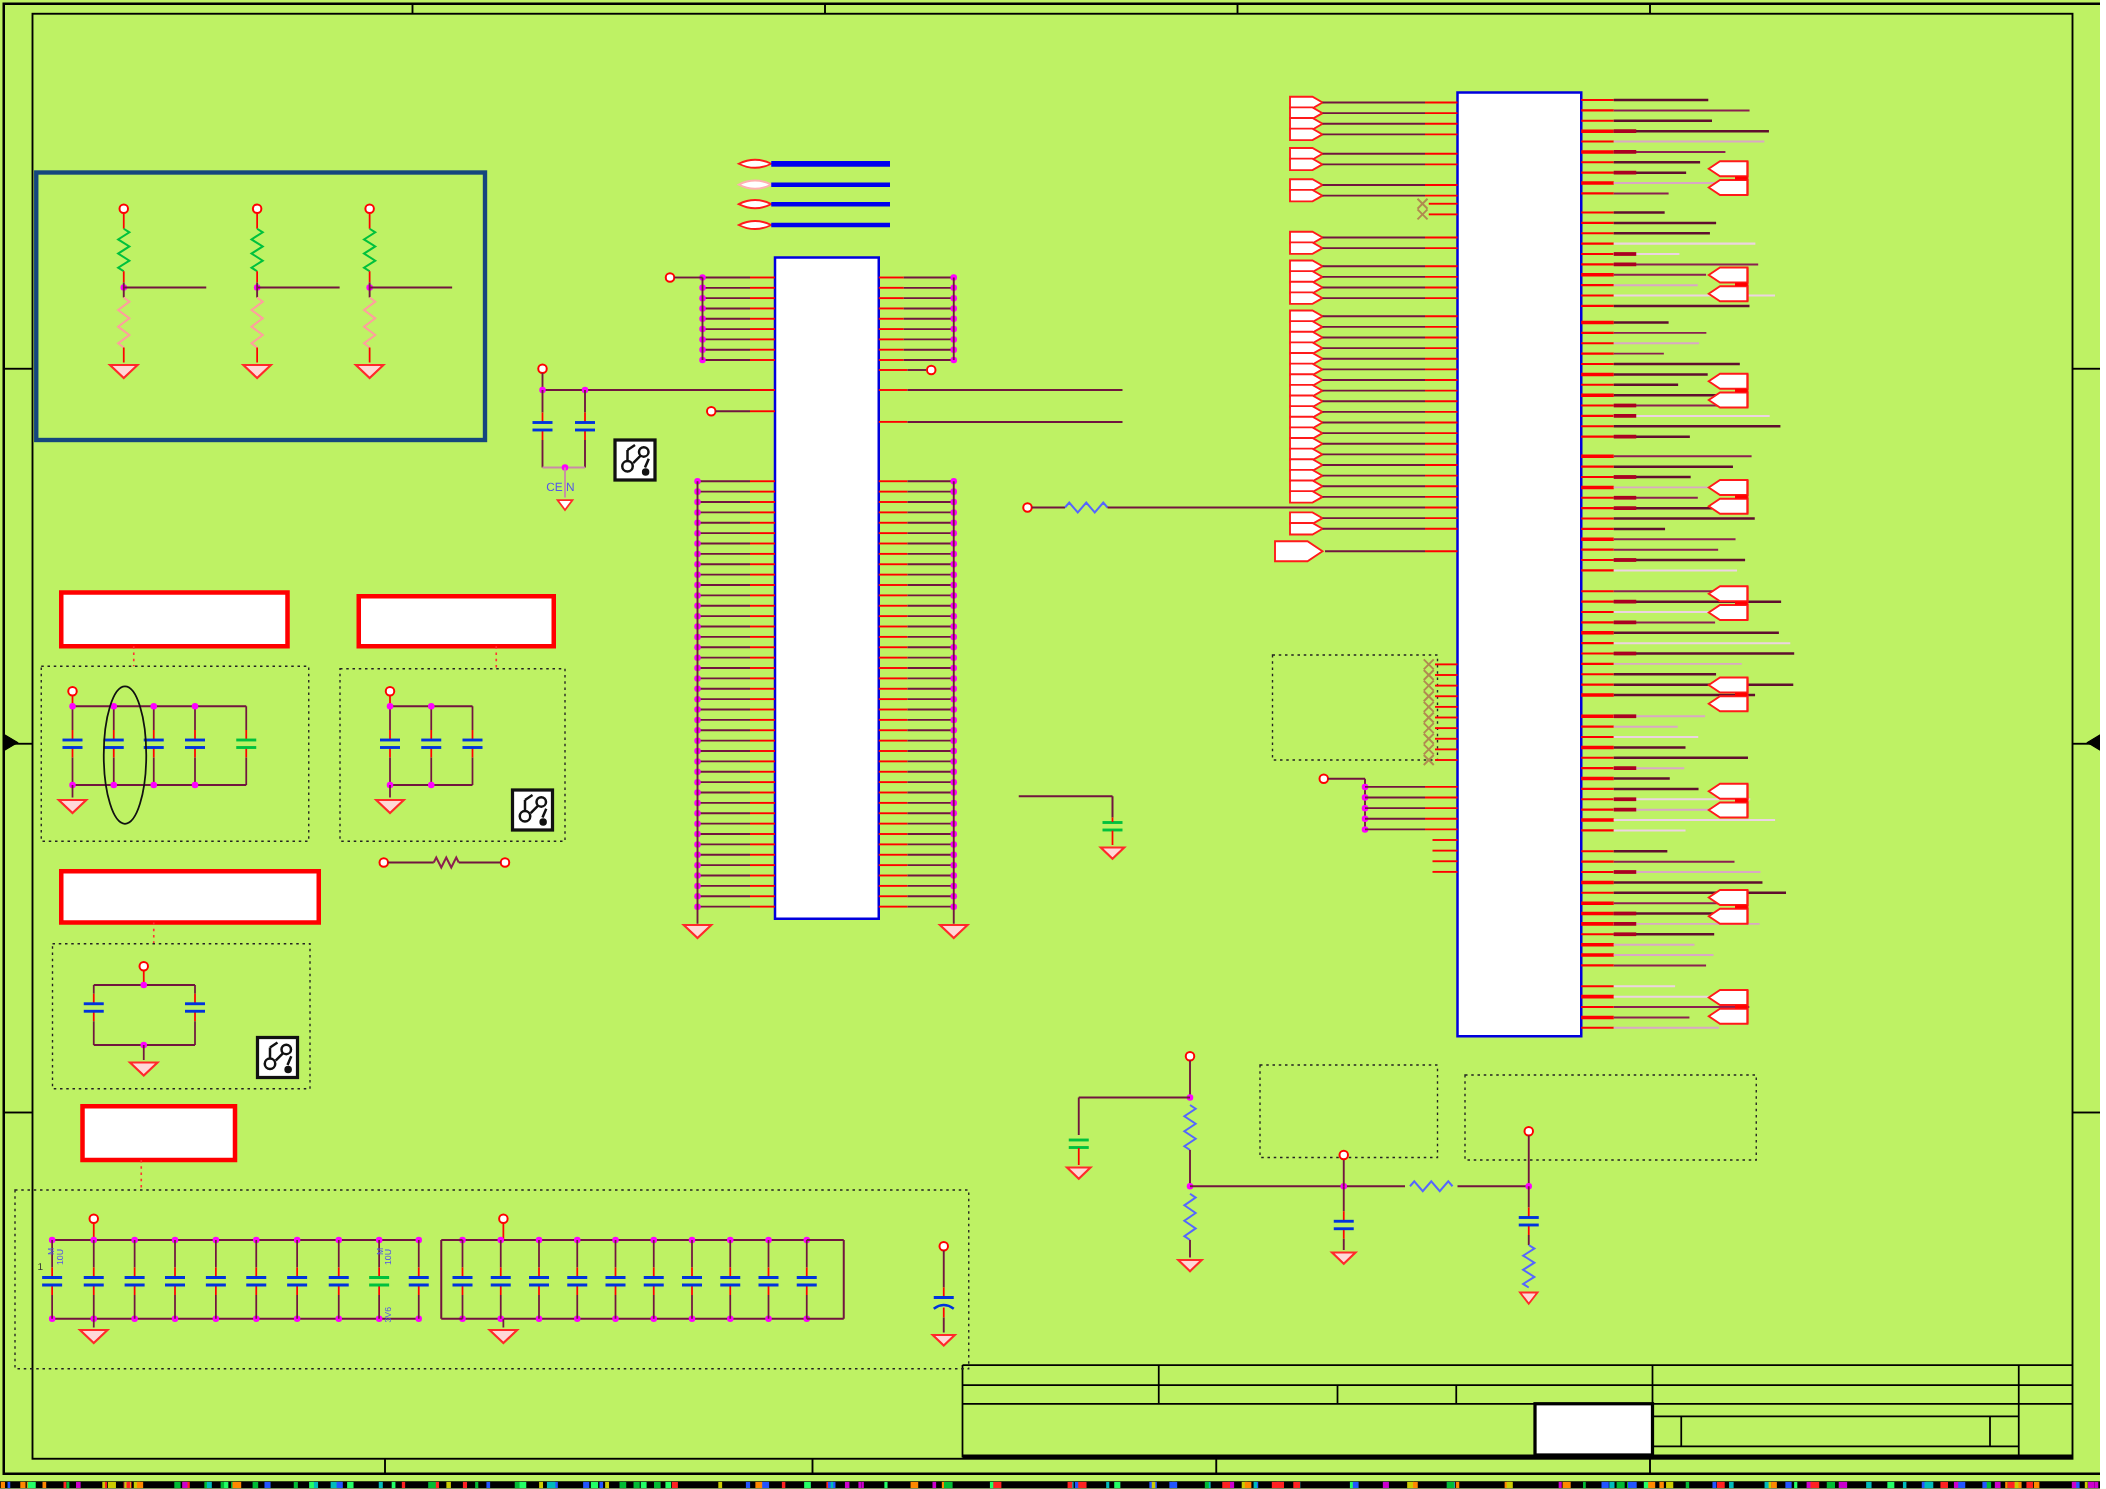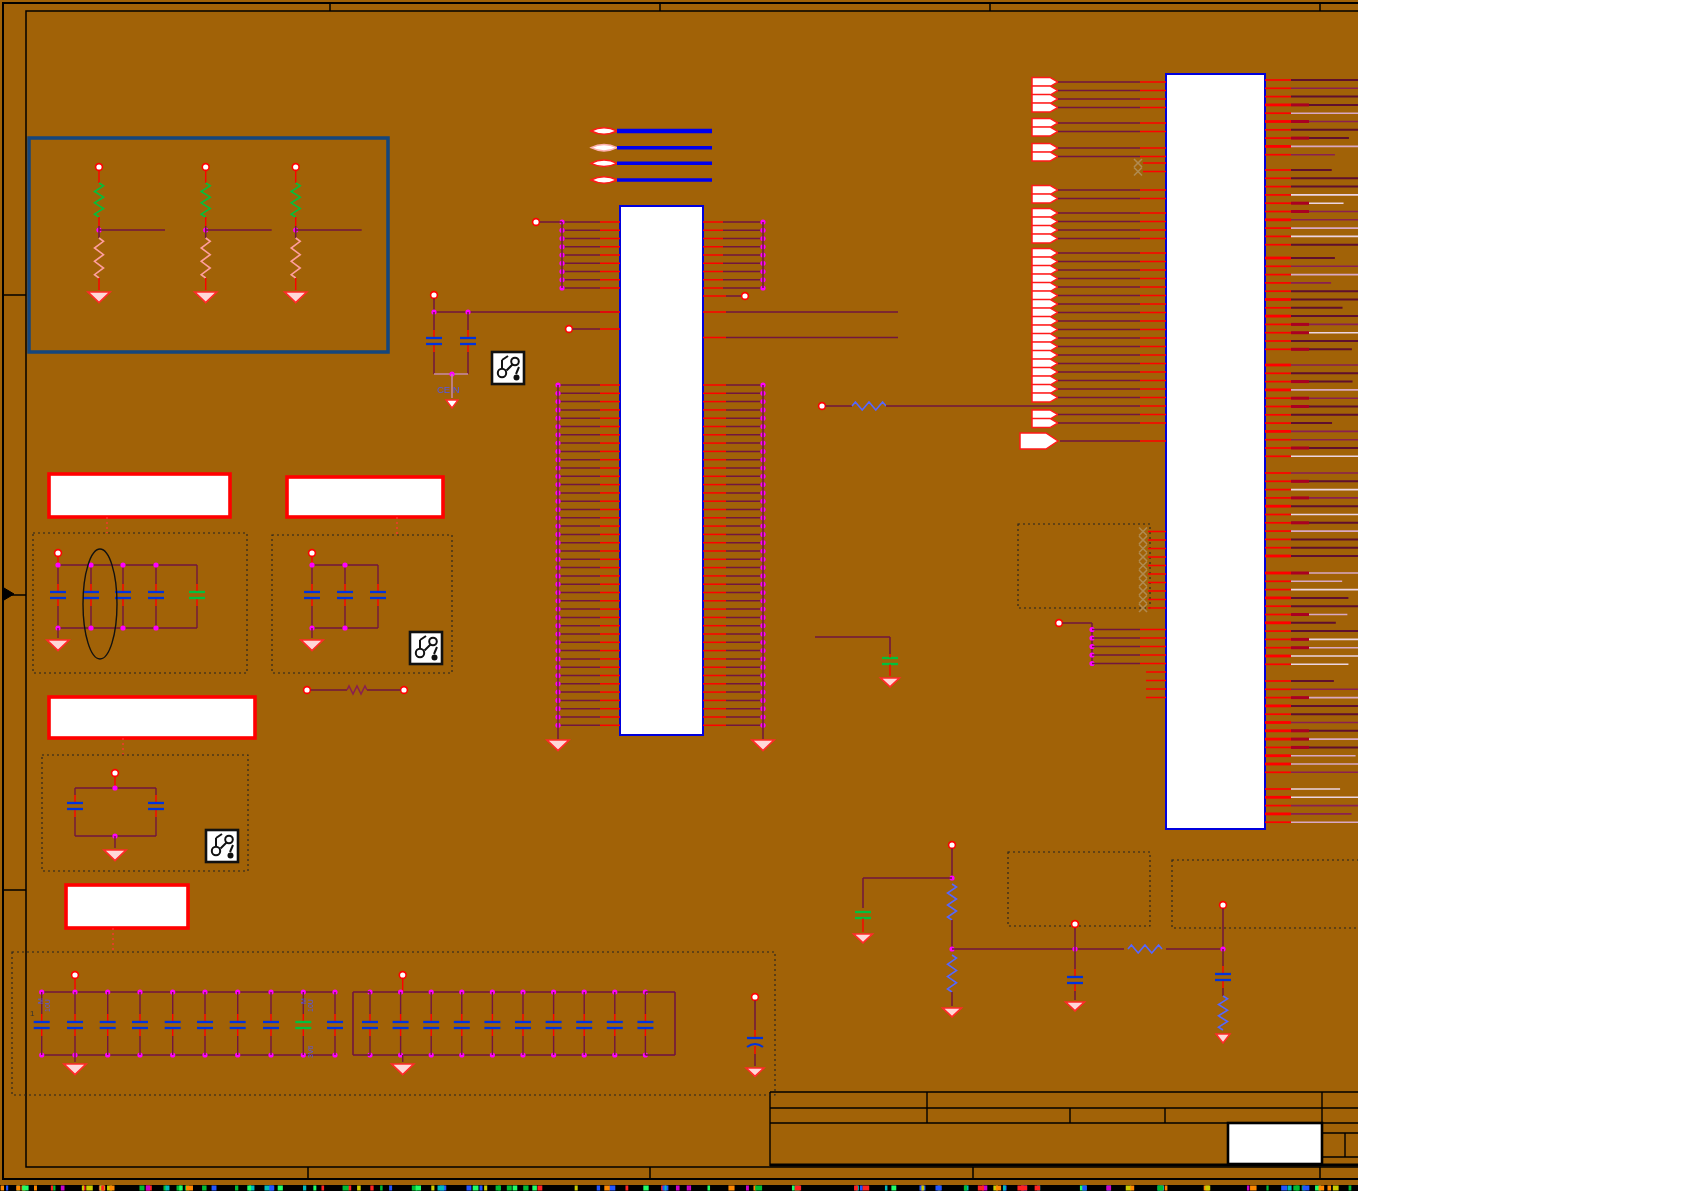--- a/index.html
+++ b/index.html
@@ -1,16 +1,16 @@
 <!DOCTYPE html>
 <html><head>
 <meta charset="utf-8">
 <style>
   html,body{margin:0;padding:0;background:#ffffff;}
-  .sheet{position:relative;width:1358px;height:1191px;background:#a16207;overflow:hidden;
+  .sheet{position:relative;width:1680px;height:1191px;background:#bef264;overflow:hidden;
          font-family:"Liberation Sans",sans-serif;}
   svg{display:block;}
   text{font-family:"Liberation Sans",sans-serif;}
 </style>
 </head>
 <body>
 
 <div class="sheet">
   <svg id="sch" width="1685" height="1191" viewBox="0 0 1685 1191">
       <g>

